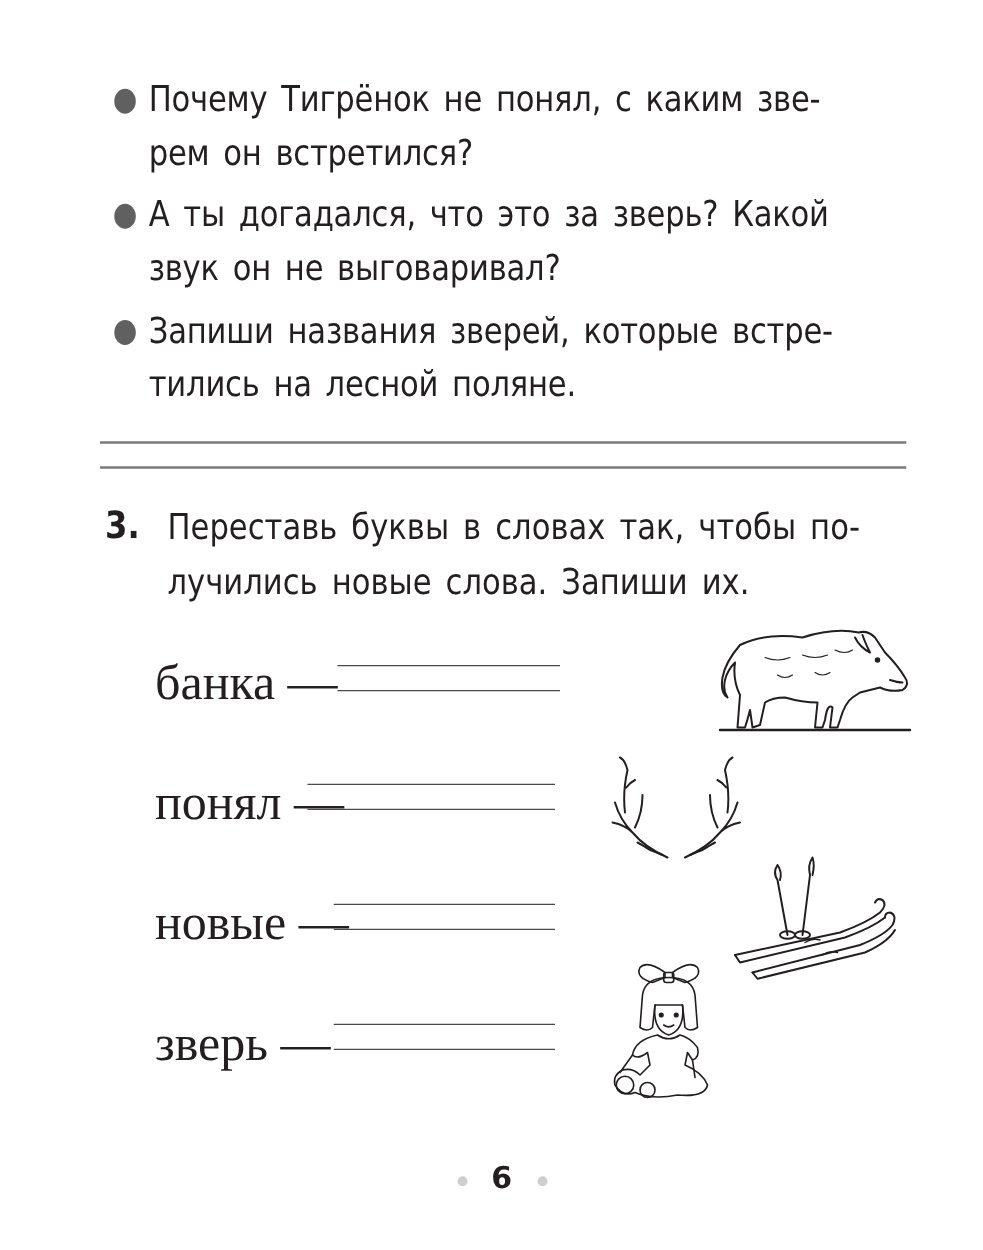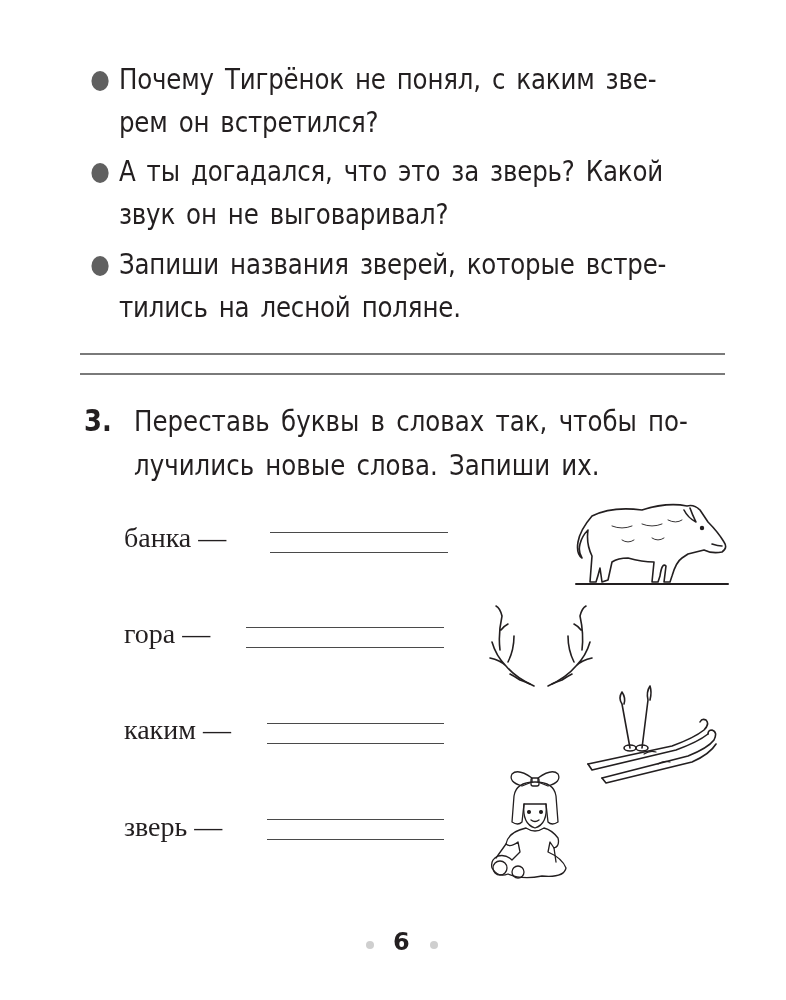--- a/index.html
+++ b/index.html
@@ -8,21 +8,21 @@
   .bullet-item { position: absolute; left: 88px; width: 640px; font-size: 28.5px; line-height: 43px; letter-spacing: -0.2px; word-spacing: 4px; font-family: "DejaVu Sans", sans-serif; transform: scaleX(0.86); transform-origin: left top; }
   .bullet-item .text { display: block; padding-left: 36px; width: 720px; text-align: justify; text-align-last: left; }
   .bullet-dot { position: absolute; left: 4px; top: 13px; width: 20px; height: 20px; border-radius: 50%; background: #606060; }
 
   .answer-line { position: absolute; left: 80px; width: 645px; height: 0; border-top: 2px solid #7a7a7a; }
 
   .task-number { position: absolute; left: 84px; top: 403px; font-size: 30px; font-weight: bold; font-family: "DejaVu Sans", sans-serif; transform: scaleX(0.86); transform-origin: left top; }
   .task-text { position: absolute; left: 134px; top: 400px; width: 680px; font-size: 28.5px; line-height: 44px; word-spacing: 4px; font-family: "DejaVu Sans", sans-serif; transform: scaleX(0.86); transform-origin: left top; text-align: justify; text-align-last: left; }
 
   .word-row { position: absolute; left: 124px; height: 44px; }
-  .word { position: absolute; left: 0; top: 0; font-size: 28px; font-family: "Liberation Serif", serif; white-space: nowrap; }
+  .word { position: absolute; left: 0; top: 0; font-size: 40px; font-family: "Liberation Serif", serif; white-space: nowrap; }
   .word-line { position: absolute; height: 0; border-top: 1.5px solid #4a4a4a; }
 
   .illus { position: absolute; }
   .page-num { position: absolute; left: 393px; top: 928px; font-size: 24px; font-weight: bold; font-family: "DejaVu Sans", sans-serif; }
   .page-dot { position: absolute; top: 941px; width: 8px; height: 8px; border-radius: 50%; background: #cfcfcf; }
 </style>
 </head>
 <body>
 
 <div class="bullet-item" style="top:58px;">
@@ -43,26 +43,26 @@
 
 <div class="task-number">3.</div>
 <div class="task-text"><span>Переставь буквы в словах так, чтобы по-</span><br><span>лучились новые слова. Запиши их.</span></div>
 
 <div class="word-row" style="top:522px; width:320px;">
   <span class="word"><span>банка</span> <span>—</span></span>
   <div class="word-line" style="left:146px; width:178px; top:10px;"></div>
   <div class="word-line" style="left:146px; width:178px; top:30px;"></div>
 </div>
 <div class="word-row" style="top:618px; width:320px;">
-  <span class="word"><span>гора</span> <span>—</span></span>
+  <span class="word"><span>понял</span> <span>—</span></span>
   <div class="word-line" style="left:122px; width:198px; top:9px;"></div>
   <div class="word-line" style="left:122px; width:198px; top:29px;"></div>
 </div>
 <div class="word-row" style="top:714px; width:320px;">
-  <span class="word"><span>каким</span> <span>—</span></span>
+  <span class="word"><span>новые</span> <span>—</span></span>
   <div class="word-line" style="left:143px; width:177px; top:9px;"></div>
   <div class="word-line" style="left:143px; width:177px; top:29px;"></div>
 </div>
 <div class="word-row" style="top:811px; width:320px;">
   <span class="word"><span>зверь</span> <span>—</span></span>
   <div class="word-line" style="left:143px; width:177px; top:8px;"></div>
   <div class="word-line" style="left:143px; width:177px; top:28px;"></div>
 </div>
 
 <svg class="illus" style="left:572px; top:496px;" width="160" height="92" viewBox="0 0 160 92" fill="none" stroke="#231f20" stroke-width="1.6" stroke-linecap="round" stroke-linejoin="round">

